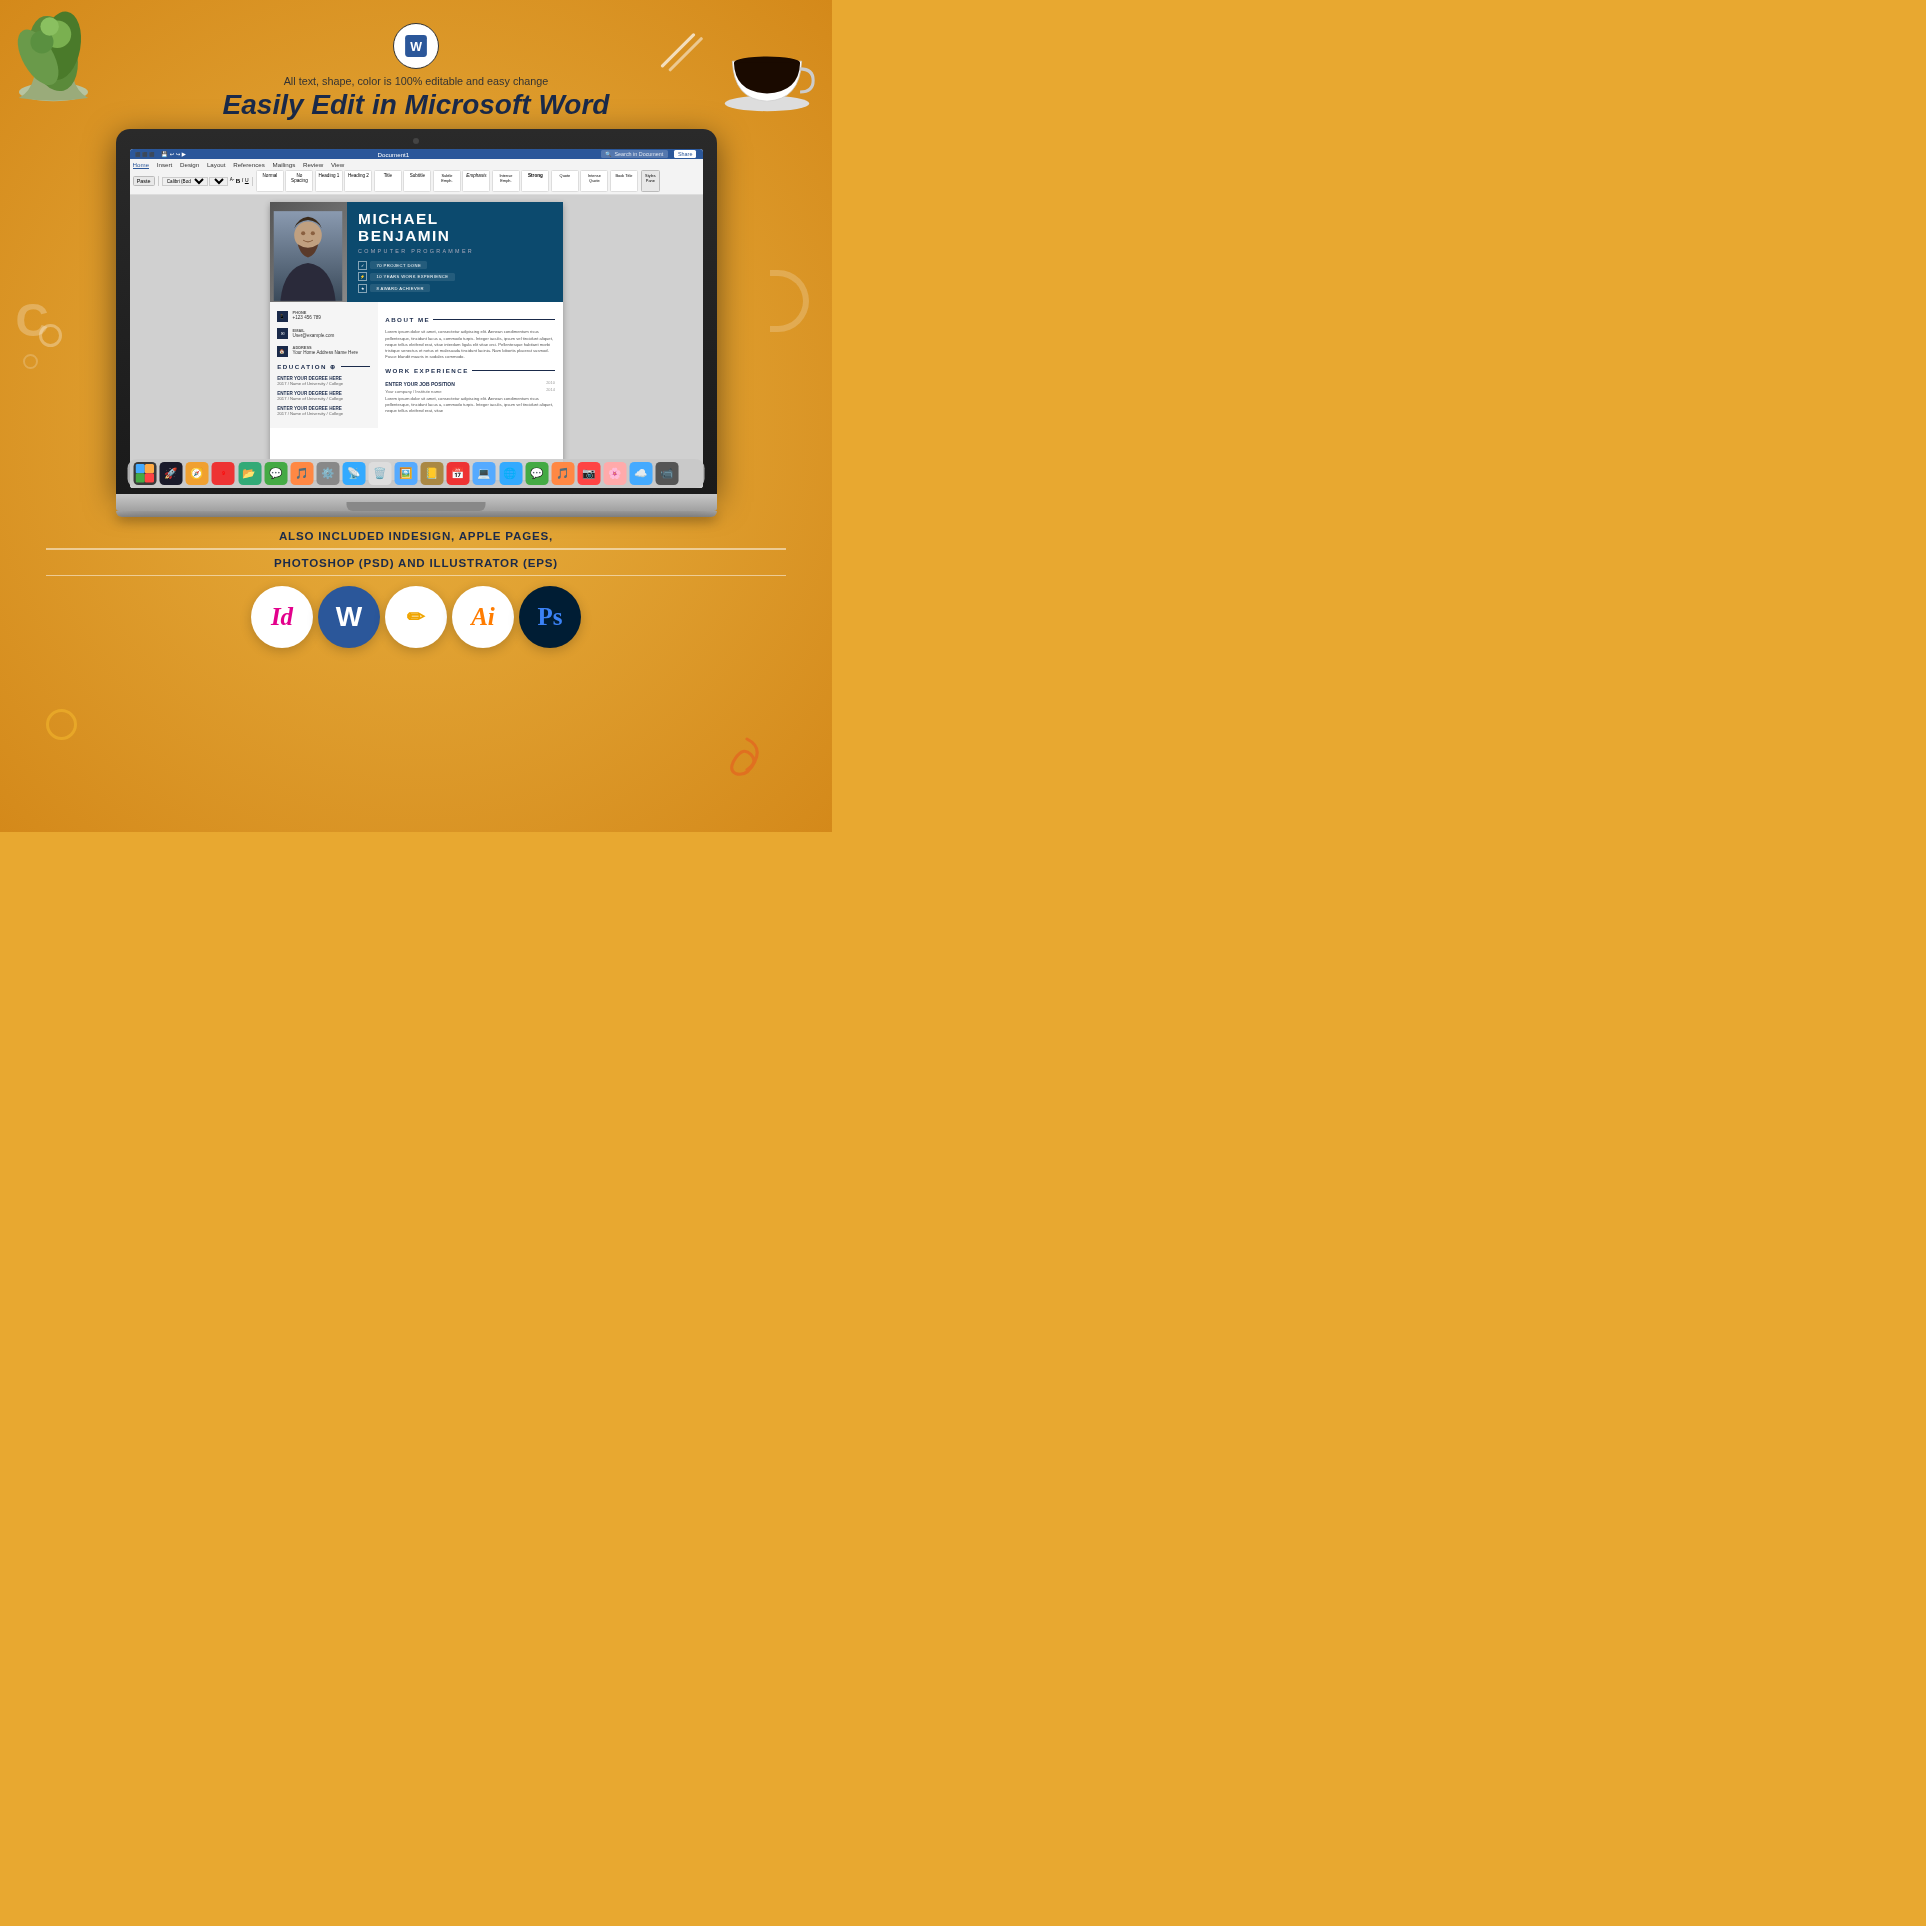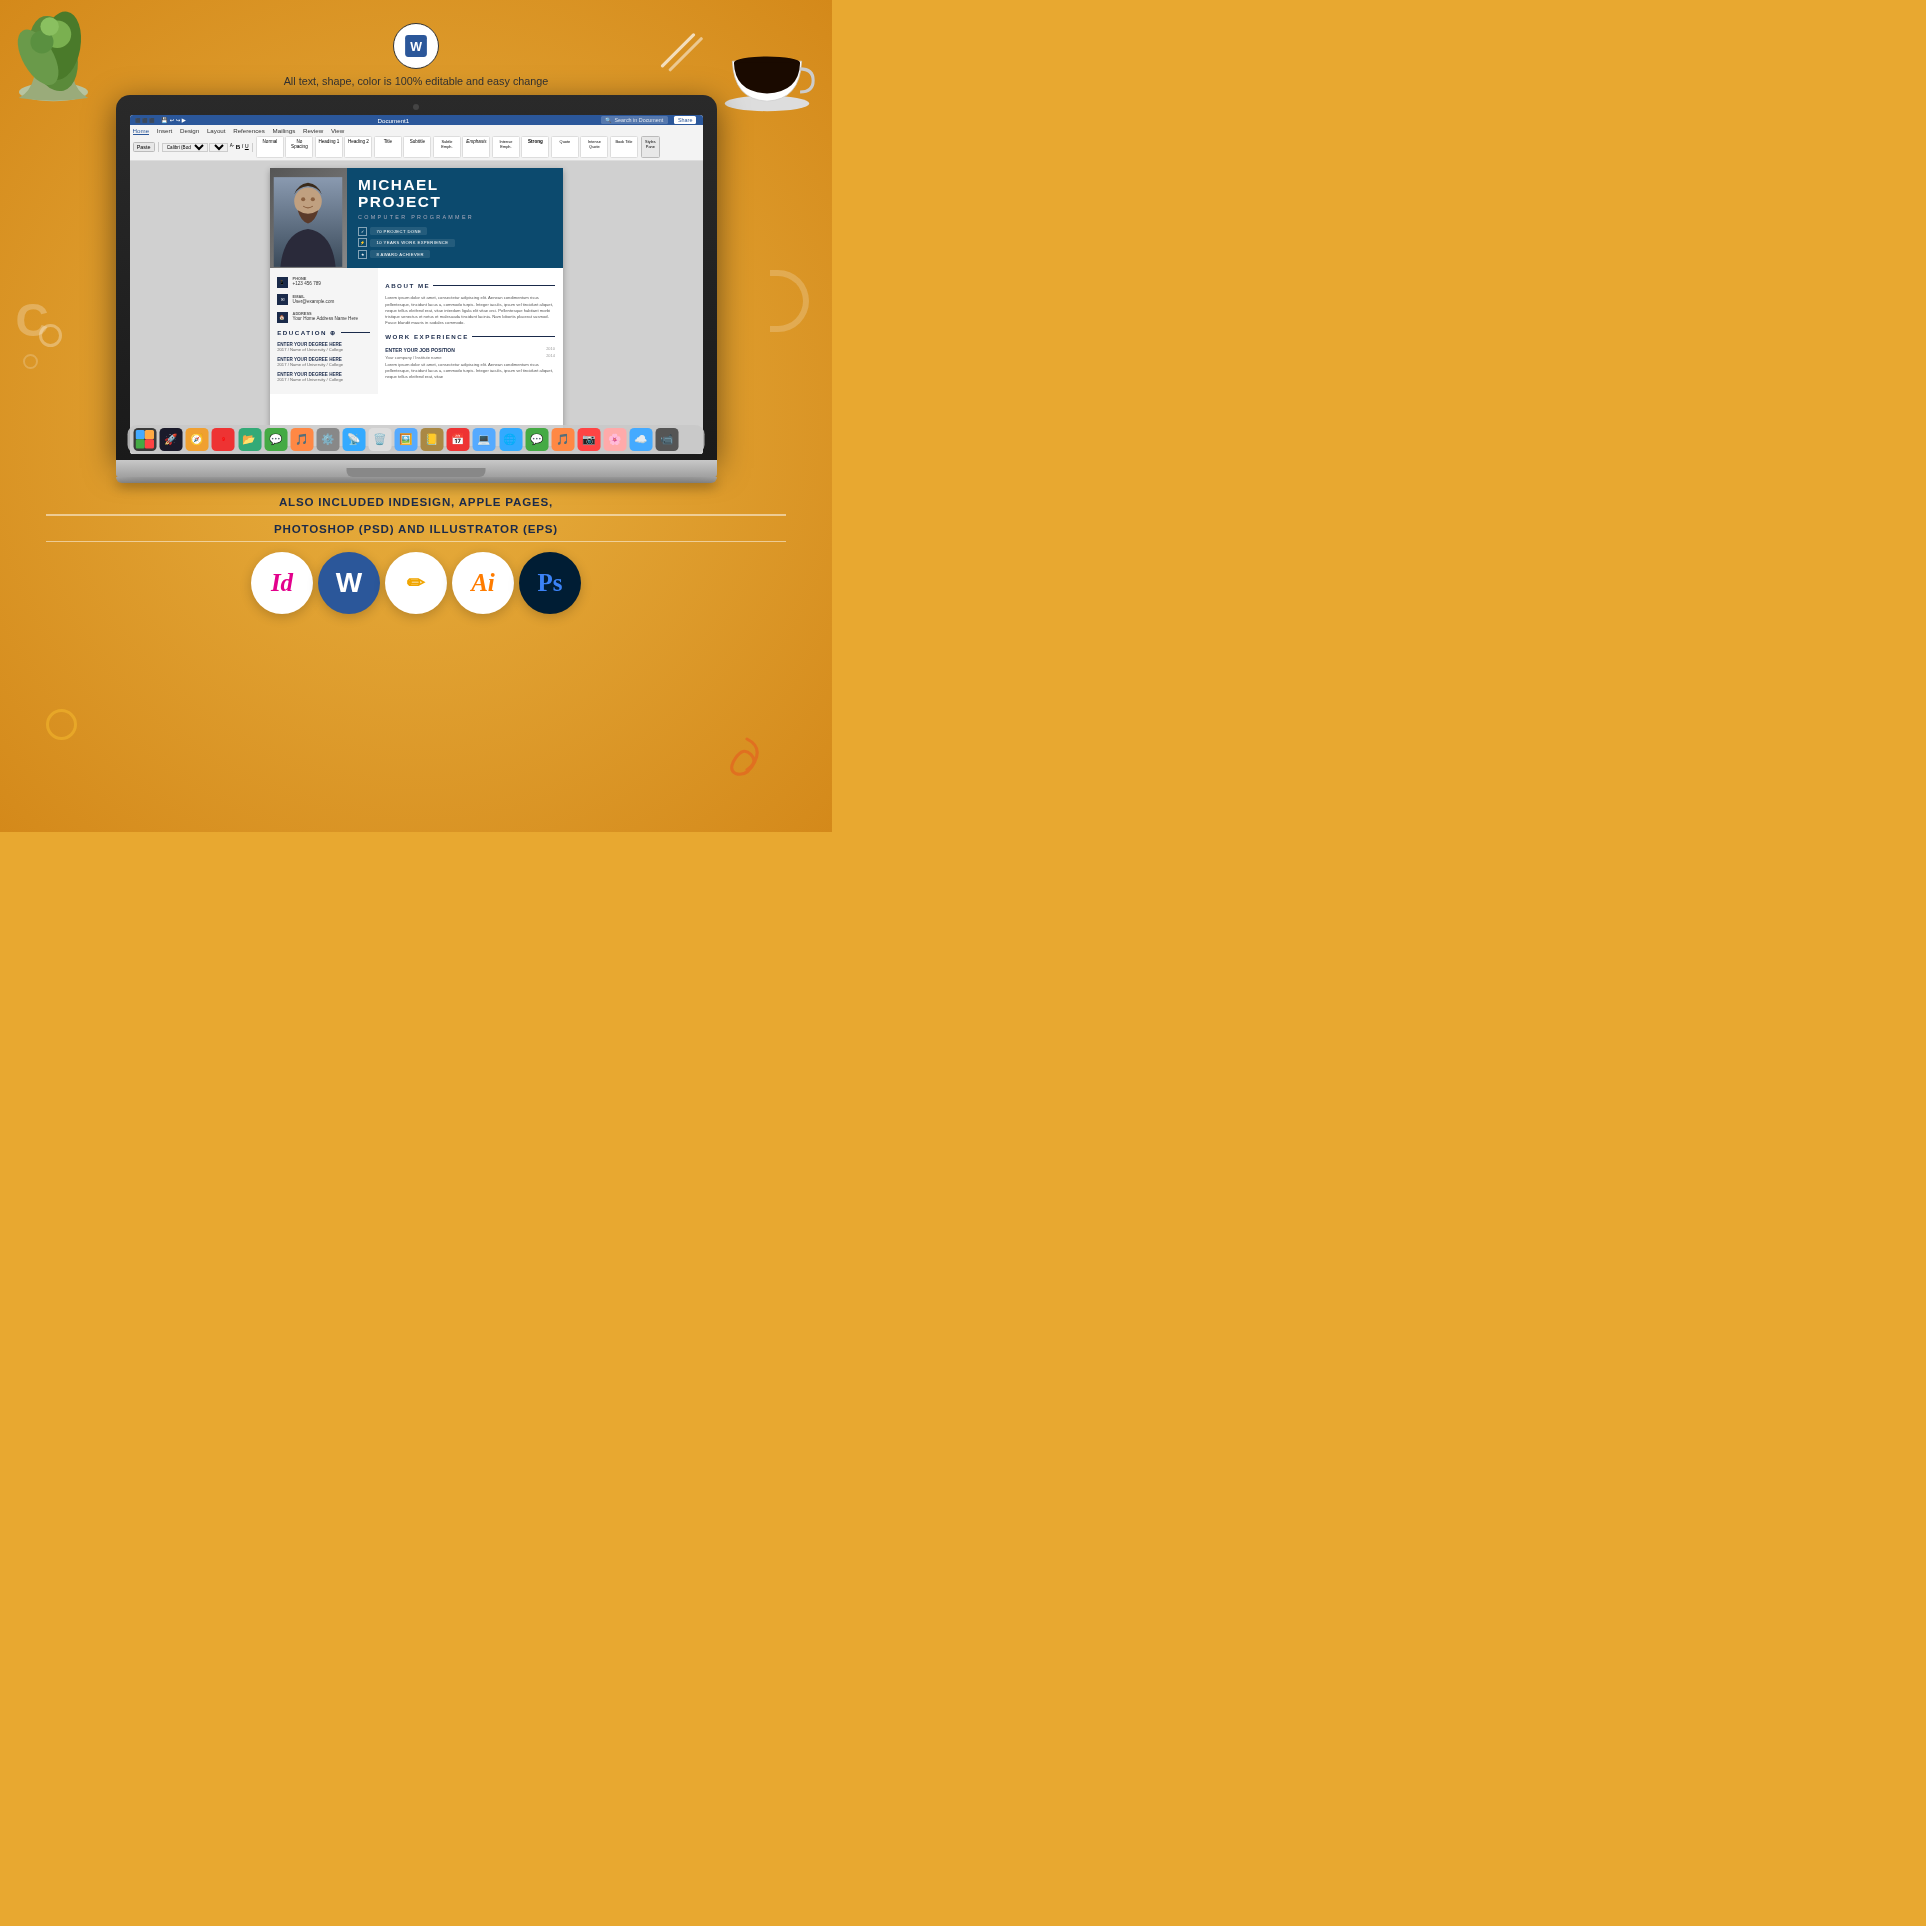--- a/index.html
+++ b/index.html
@@ -498,20 +498,21 @@
 <div class="deco-circle2"></div>
 
 <div class="header">
   <div class="word-icon">
     <svg viewBox="0 0 36 36" xmlns="http://www.w3.org/2000/svg">
       <rect x="4" y="4" width="28" height="28" rx="4" fill="#2b579a"></rect>
       <text x="18" y="24" text-anchor="middle" fill="white" font-size="16" font-weight="bold" font-family="Arial">W</text>
     </svg>
   </div>
   <p class="subtitle">All text, shape, color is 100% editable and easy change</p>
+  <h1 class="main-title">Easily Edit in Microsoft Word</h1>
 </div>
 
 <div class="laptop-container">
   <div class="laptop">
     <div class="laptop-body">
       <div class="laptop-camera"></div>
       <div class="laptop-screen">
 
         <div class="word-ui">
 
@@ -604,21 +605,21 @@
                       <path d="M43 42 Q50 47 57 42" stroke="#8a6040" stroke-width="1.5" fill="none"></path>
 
                       <path d="M30 25 Q35 10 50 8 Q65 10 70 25 Q65 15 50 13 Q35 15 30 25 Z" fill="#3a2a1a"></path>
 
                       <path d="M35 48 Q50 58 65 48 Q60 65 50 67 Q40 65 35 48 Z" fill="#5a3a2a"></path>
                     </svg>
                   </div>
                   <div class="resume-name-area">
                     <div class="resume-name">
                       <span>MICHAEL</span><br>
-                      <span>PROJECT</span>
+                      <span>BENJAMIN</span>
                     </div>
                     <div class="resume-title">COMPUTER PROGRAMMER</div>
                     <div class="resume-stats">
                       <div class="stat-badge">
                         <div class="stat-icon">✓</div>
                         <span class="stat-label">70 PROJECT DONE</span>
                       </div>
                       <div class="stat-badge">
                         <div class="stat-icon">⚡</div>
                         <span class="stat-label">10 YEARS WORK EXPERIENCE</span>

